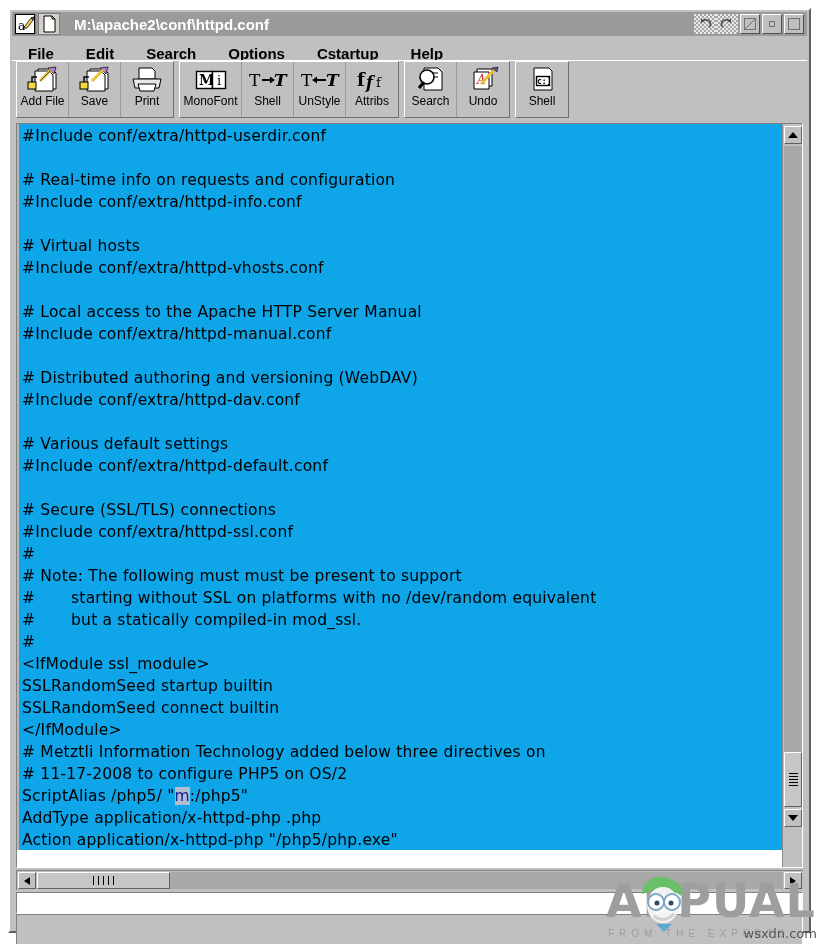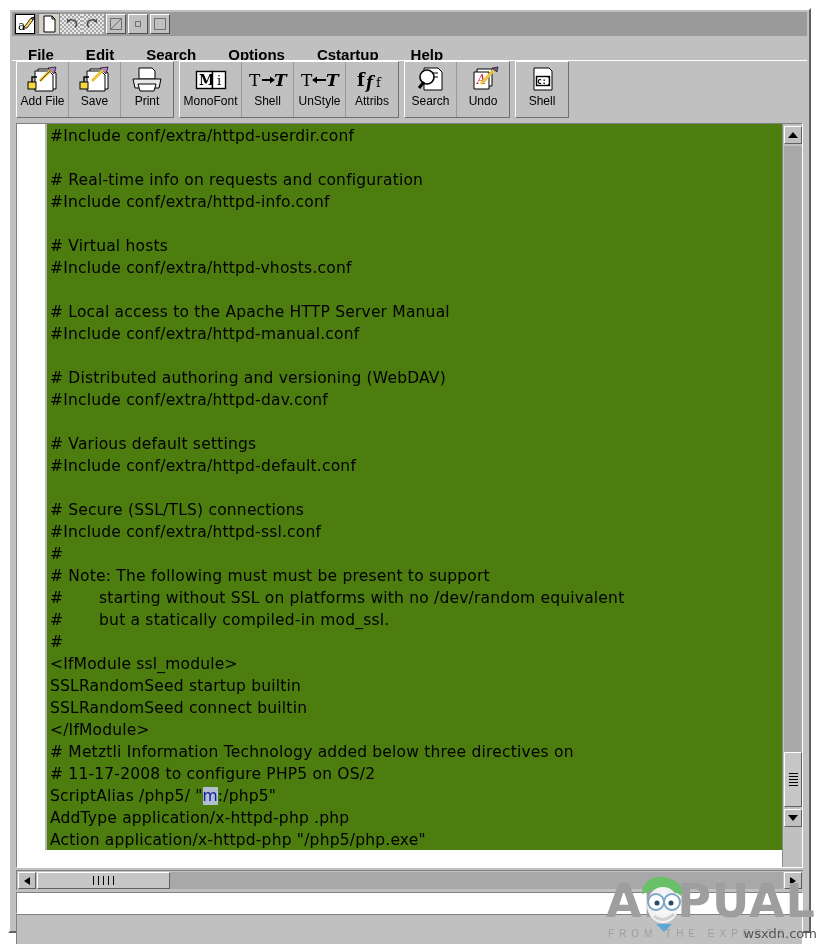--- a/index.html
+++ b/index.html
@@ -92,21 +92,21 @@
 
   
   #menu-bar {
     position: absolute;
     left: 2px; top: 26px;
     width: 795px; height: 38px;
     background: #c0c0c0;
     display: flex;
     align-items: center;
     box-sizing: border-box;
-    border-bottom: 1px solid #ffffff;
+    border-bottom: 3px solid #ffffff;
   }
   .menu-item {
     font-size: 15px;
     font-weight: bold;
     color: #000000;
     padding: 0 16px;
     white-space: nowrap;
     cursor: default;
   }
   .menu-item .mn { text-decoration: underline; }
@@ -172,25 +172,24 @@
     border-left: 1px solid #808080;
     border-right: 1px solid #ffffff;
     border-bottom: 1px solid #ffffff;
     box-sizing: border-box;
     overflow: hidden;
   }
   #text-area {
     position: absolute;
     left: 0; top: 0;
     width: 767px; height: 726px;
-    background: #4d7c0f;
+    background: #0ea5e9;
     overflow: hidden;
     box-sizing: border-box;
     border-left: 2px solid #b6b6b6;
-    margin-left: 28px;
   }
   #code {
     margin: 0;
     padding: 1px 0 0 3px;
     font-family: "DejaVu Sans", sans-serif;
     font-size: 15.5px;
     line-height: 22px;
     color: #000000;
     white-space: pre;
     letter-spacing: 0.2px;
@@ -390,20 +389,21 @@
         </g>
       </svg>
     </div>
     <div class="tb-icon page">
       <svg width="20" height="20" viewBox="0 0 20 20">
         <rect x="0" y="0" width="20" height="20" fill="#d4d0c8"></rect>
         <polygon points="5,2 13,2 16,5 16,18 5,18" fill="#ffffff" stroke="#000" stroke-width="1"></polygon>
         <polyline points="13,2 13,5 16,5" fill="none" stroke="#000" stroke-width="1"></polyline>
       </svg>
     </div>
+    <div id="title-text">M:\apache2\conf\httpd.conf</div>
     <div id="title-buttons">
       <div class="tbtn checker">
         <svg width="16" height="14" viewBox="0 0 16 14">
           <path d="M12 10 A5 4 0 1 0 5 4" fill="none" stroke="#4a4a4a" stroke-width="1.6"></path>
           <polygon points="4,2 8,4 4,6" fill="#4a4a4a"></polygon>
         </svg>
       </div>
       <div class="tbtn checker">
         <svg width="16" height="14" viewBox="0 0 16 14">
           <path d="M4 10 A5 4 0 1 1 11 4" fill="none" stroke="#4a4a4a" stroke-width="1.6"></path>

